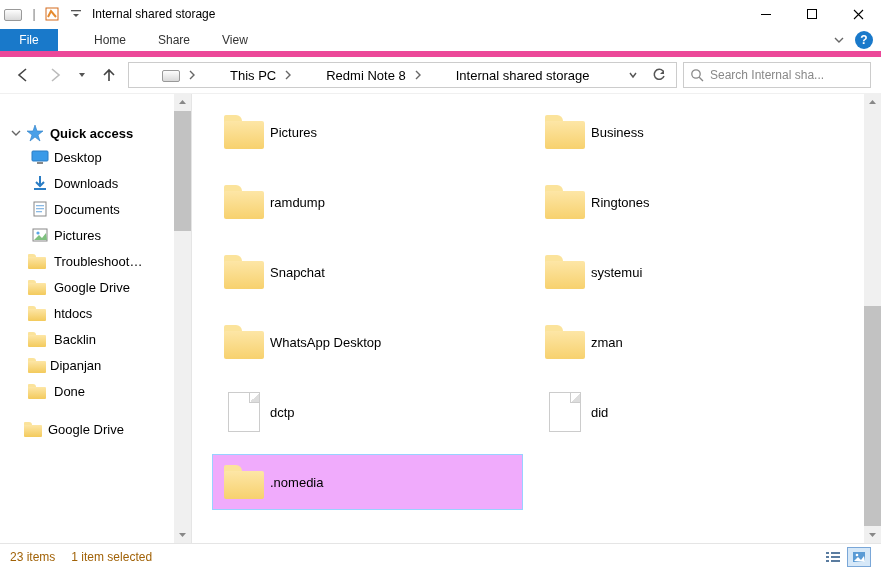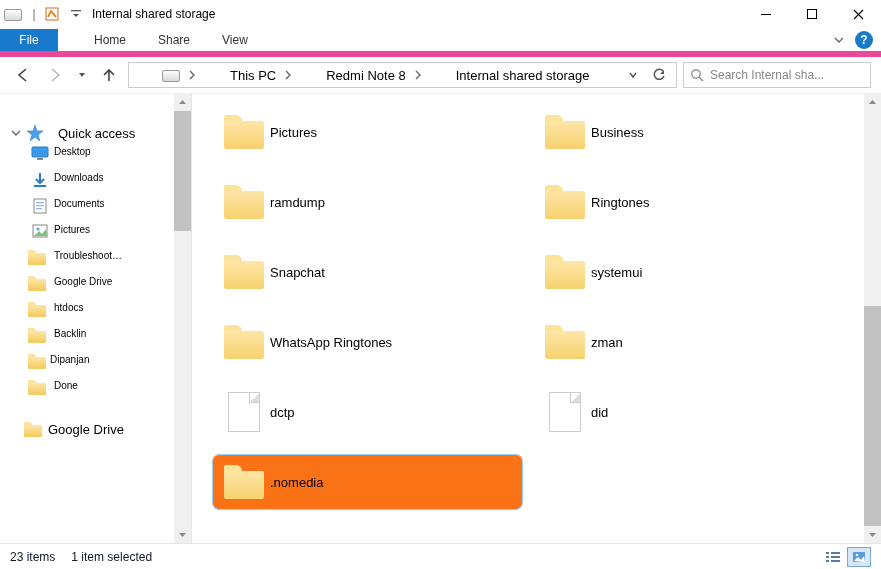--- a/index.html
+++ b/index.html
@@ -34,49 +34,49 @@
   .searchbox svg { flex: 0 0 auto; margin-right: 6px; }
   .searchbox span { white-space: nowrap; overflow: hidden; text-overflow: ellipsis; }
 
   
   .body { display: flex; height: 449px; }
   .navpane { width: 192px; position: relative; border-right: 1px solid #e5e5e5; padding-top: 28px;}
   .navpane-scroll { position: absolute; right: 0; top: 0; bottom: 0; width: 17px; background: #f0f0f0; display: flex; flex-direction: column;}
   .scroll-thumb { background: #c2c2c2; }
   .scroll-btn { height: 17px; display:flex; align-items:center; justify-content:center; color:#666; }
   .nav-group-header { display: flex; align-items: center; padding: 2px 0 2px 10px; font-size: 13px;}
-  .nav-item { display: flex; align-items: flex-start; padding: 2px 0 2px 30px; height: 26px; font-size: 10px; white-space: nowrap; overflow: hidden;}
+  .nav-item { display: flex; align-items: center; padding: 2px 0 2px 30px; height: 26px; font-size: 13px; white-space: nowrap; overflow: hidden;}
   .nav-item .nlabel { flex: 1; overflow: hidden; text-overflow: ellipsis;}
   .pin { color:#888; margin-right: 6px; margin-left: 4px; }
 
   .contentwrap { flex:1; position:relative; }
   .content { position:absolute; inset:0 17px 0 0; overflow:hidden; padding: 10px 20px;}
   .content-scroll { position:absolute; right:0; top:0; bottom:0; width:17px; background:#f0f0f0; display:flex; flex-direction:column;}
   .grid { display:grid; grid-template-columns: 1fr 1fr; column-gap: 10px; row-gap: 14px;}
   .tile { display:flex; align-items:center; height:56px; padding: 2px 6px; }
-  .tile.selected { background:#f97316; outline:1px solid #99d1ff; outline-offset:-1px;border-radius:8px;}
+  .tile.selected { background:#f0abfc; outline:1px solid #99d1ff; outline-offset:-1px;}
   .tile-icon { width:52px; display:flex; align-items:center; justify-content:center;}
   .tile-label { font-size: 13px; }
 
   
   .folder-large { width: 40px; height: 34px; position: relative;}
   .folder-large .tab { position:absolute; top:0; left:0; width:18px; height:8px; background:#fbe39b; border-radius:2px 6px 0 0;}
   .folder-large .body { position:absolute; top:6px; left:0; width:40px; height:28px; background:linear-gradient(#fde6a6,#f7d16e); border-radius:2px;}
   .folder-small { width: 18px; height: 15px; position:relative; display:inline-block; margin-right:6px; flex:0 0 auto;}
   .folder-small .tab { position:absolute; top:0; left:0; width:8px; height:4px; background:#fbe39b; border-radius:1px 3px 0 0;}
   .folder-small .body { position:absolute; top:3px; left:0; width:18px; height:12px; background:linear-gradient(#fde6a6,#f3ca5c); border-radius:1px;}
 
   .file-icon { width:32px; height:40px; background:#fff; border:1px solid #ccc; position:relative;}
   .file-icon .ear { position:absolute; top:0; right:0; width:10px; height:10px; background:linear-gradient(135deg,#fff 50%, #ddd 50%); border-left:1px solid #ccc; border-bottom:1px solid #ccc;}
 
   .drive-small { width:18px; height:12px; background:linear-gradient(#fdfdfd,#d9d9d9); border:1px solid #999; border-radius:2px; margin-right:6px; display:inline-block; position:relative; top:1px;}
 
   
   .statusbar { height: 26px; border-top:1px solid #e5e5e5; display:flex; align-items:center; padding:0 10px; font-size:12px;}
-  .statusbar .sl { color:#0f172a; margin-right: 16px;}
+  .statusbar .sl { color:#a16207; margin-right: 16px;}
   .view-toggles { margin-left:auto; display:flex; gap:2px;}
   .vt { width:24px; height:20px; border:1px solid transparent; display:flex; align-items:center; justify-content:center;}
   .vt.active { border-color:#7aa7d8; background:#d6e8f8;}
 
   svg { display:block; }
 </style>
 </head>
 <body>
 
 <div class="titlebar">
@@ -203,21 +203,21 @@
 <div class="body">
 
   <div class="navpane">
     <div class="nav-group-header">
       <svg width="12" height="12" style="margin-right:4px;">
           <path d="M2 4 L6 8 L10 4" fill="none" stroke="#666" stroke-width="1.4"></path>
         </svg>
       <svg width="18" height="18">
           <path d="M9 1 L11 7 L17 7 L12 11 L14 17 L9 13 L4 17 L6 11 L1 7 L7 7 Z" fill="#4aa0e8" stroke="#2a7cc4" stroke-width="0.6"></path>
         </svg>
-      <span style="margin-left:14px;">Quick access</span>
+      <span style="margin-left:6px;font-weight:bold;">Quick access</span>
     </div>
 
     <div id="nav-items">
         <div class="nav-item">
           <span style="width:20px;display:inline-flex;justify-content:center;">
             <svg width="18" height="14">
               <rect x="1" y="1" width="16" height="10" rx="1" fill="#3a9ae8" stroke="#2a7cc4"></rect>
               <rect x="6" y="12" width="6" height="2" fill="#888"></rect>
             </svg>
           </span>
@@ -441,21 +441,21 @@
             </div>
             <div class="tile-label">systemui</div>
           </div>
           <div class="tile">
             <div class="tile-icon">
               <div class="folder-large">
                 <div class="tab"></div>
                 <div class="body"></div>
               </div>
             </div>
-            <div class="tile-label">WhatsApp Ringtones</div>
+            <div class="tile-label">WhatsApp Desktop</div>
           </div>
           <div class="tile">
             <div class="tile-icon">
               <div class="folder-large">
                 <div class="tab"></div>
                 <div class="body"></div>
               </div>
             </div>
             <div class="tile-label">zman</div>
           </div>

